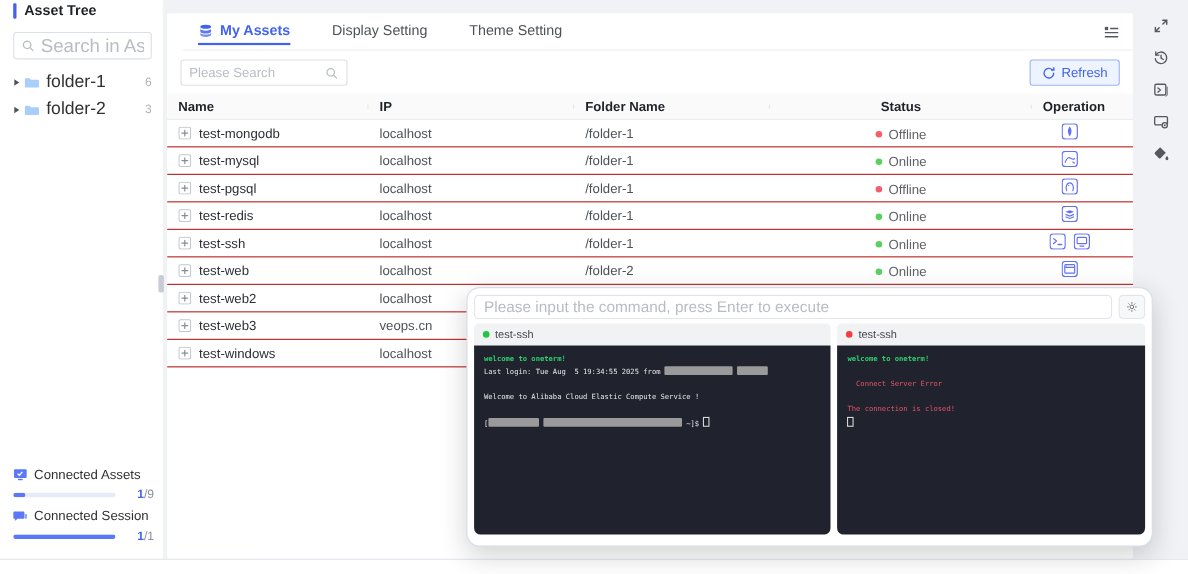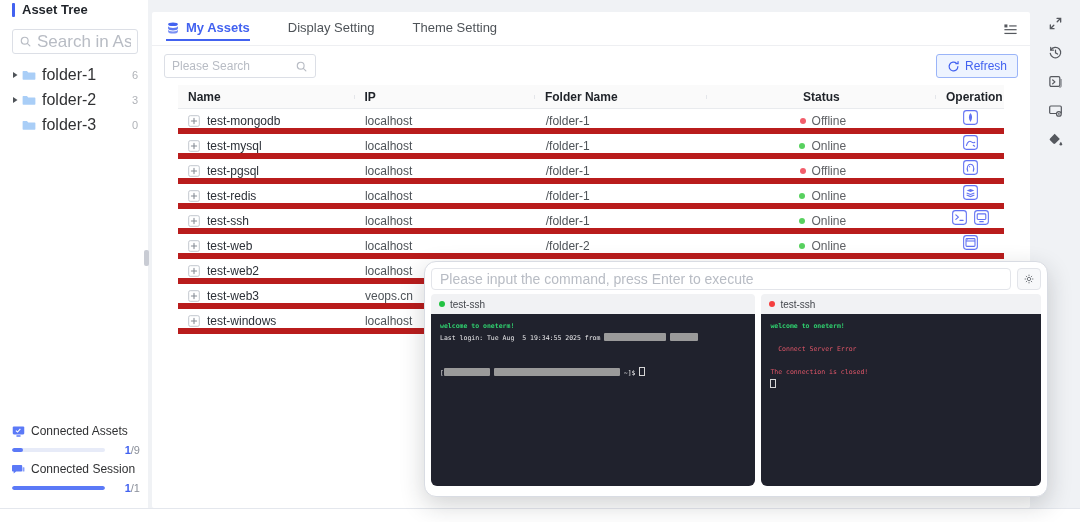--- a/index.html
+++ b/index.html
@@ -24,37 +24,37 @@
   .stat-label-row { display:flex; align-items:center; gap:6px; font-size:12px; color:#303133; margin-top:6px; }
   .stat-bar-row { display:flex; align-items:center; gap:20px; margin-top:6px; }
   .stat-track { flex:1; height:4px; border-radius:2px; background:#e7ebf8; overflow:hidden; }
   .stat-fill { height:100%; border-radius:2px; background:#5b79f7; }
   .stat-val { font-size:11px; color:#8a8f99; white-space:nowrap; }
   .stat-val b { color:#4262f0; font-weight:bold; }
   .drag-handle { position:absolute; left:144px; top:250px; width:5px; height:16px; background:#c9ccd4; border-radius:2px; cursor:col-resize; }
 
   
   .panel { position:absolute; left:152px; top:12px; width:878px; height:496px; background:#fff; border-radius:2px; }
-  .tabs { height:34px; display:flex; align-items:stretch; gap:38px; padding:4px 14px; border-bottom:1px solid #eeeff2; position:relative; }
+  .tabs { height:34px; display:flex; align-items:stretch; gap:38px; padding:4px 14px; border-bottom:1px solid #eeeff2; position:relative;margin-left:14px; }
   .tab { display:flex; align-items:center; gap:6px; font-size:13px; color:#4e5358; border-bottom:2px solid transparent; cursor:pointer; }
   .tab.active { color:#4262f0; font-weight:bold; border-bottom-color:#4262f0; }
   .tabs-right { position:absolute; right:12px; top:0; height:34px; display:flex; align-items:center; color:#55585e; cursor:pointer; }
   .controls { display:flex; align-items:center; justify-content:space-between; padding:8px 12px 7px 12px; }
   .ps-search { width:152px; height:24px; border:1px solid #dcdfe6; border-radius:3px; display:flex; align-items:center; padding:0 7px; gap:5px; color:#b8bcc4; }
   .ps-search input { border:none; outline:none; flex:1; font-size:12px; font-family:"Liberation Sans",sans-serif; min-width:0; }
   .ps-search input::placeholder { color:#b8bcc4; }
   .refresh-btn { height:24px; display:flex; align-items:center; gap:5px; padding:0 10px; background:#eef4ff; border:1px solid #9ab4f8; border-radius:3px; color:#4262f0; font-size:12px; font-family:"Liberation Sans",sans-serif; cursor:pointer; }
 
-  .tbl { margin:0 26px; font-size:12px; }
+  .tbl { margin:0 0; font-size:12px; }
   .tbl-header { display:flex; background:#fafafa; height:24px; align-items:center; border-bottom:1px solid #e9ebee; font-weight:bold; color:#1f2329; }
   .th { padding:0 10px; position:relative; }
   .th:not(:last-child)::after { content:""; position:absolute; right:0; top:5px; bottom:5px; width:1px; background:#e4e6ea; }
   .col-name { width:183px; } .col-ip { width:187px; } .col-folder { width:178px; }
   .col-status { width:238px; text-align:center; } .col-op { width:68px; text-align:center; }
-  .tbl-row { display:flex; align-items:flex-end; height:25px; border-bottom:6px solid #b91c1c; cursor:pointer; }
+  .tbl-row { display:flex; align-items:center; height:25px; border-bottom:1px solid #b91c1c; cursor:pointer; }
   .td { padding:0 10px; color:#4e5358; white-space:nowrap; overflow:hidden; }
   .td.col-name { display:flex; align-items:center; gap:7px; color:#2b2f36; }
   .status-wrap { display:inline-flex; align-items:center; gap:6px; color:#606266; }
   .status-dot { width:6px; height:6px; border-radius:50%; }
   .op-wrap { display:inline-flex; gap:7px; color:#6272f3; }
   .op-wrap .icon { cursor:pointer; }
 
   
   .rail { position:absolute; right:0; top:0; width:50px; height:522px; display:flex; flex-direction:column; align-items:center; padding-top:16px; gap:14px; color:#55585e; }
   .rail .icon { cursor:pointer; }
@@ -116,30 +116,20 @@
             <polygon points="2,1 6.5,4 2,7" fill="currentColor"></polygon>
           </svg>
         </span>
         <span class="icon">
           <svg viewBox="0 0 16 16" width="14" height="14">
             <path d="M1.5 3.5h4.2l1.4 1.6h7.4a.8.8 0 0 1 .8.8v6.6a.8.8 0 0 1-.8.8h-13a.8.8 0 0 1-.8-.8V4.3a.8.8 0 0 1 .8-.8z" fill="#a9cef7"></path>
           </svg>
         </span>
         <span class="tree-label">folder-2</span>
         <span class="tree-count">3</span>
-      </div>
-      <div class="tree-item">
-        <span class="tree-caret"></span>
-        <span class="icon">
-          <svg viewBox="0 0 16 16" width="14" height="14">
-            <path d="M1.5 3.5h4.2l1.4 1.6h7.4a.8.8 0 0 1 .8.8v6.6a.8.8 0 0 1-.8.8h-13a.8.8 0 0 1-.8-.8V4.3a.8.8 0 0 1 .8-.8z" fill="#a9cef7"></path>
-          </svg>
-        </span>
-        <span class="tree-label">folder-3</span>
-        <span class="tree-count">0</span>
       </div>
     </div>
   <div class="sb-stats" id="stats">
       <div class="stat-label-row">
         <span class="icon">
           <svg viewBox="0 0 14 14" width="13" height="13">
             <rect x=".8" y="1.6" width="12.4" height="8.6" rx="1.2" fill="#5b79f7"></rect>
             <path d="M4.2 6l1.8 1.6 3-3.4" stroke="#fff" stroke-width="1.2" fill="none"></path>
             <rect x="4.6" y="11" width="4.8" height="1.6" rx=".8" fill="#5b79f7"></rect>
           </svg>
@@ -491,20 +481,21 @@
   <div class="panes" id="panes">
       <div class="pane">
         <div class="pane-tab">
           <span class="pane-dot" style="background: rgb(35, 195, 67);"></span>
           <span>test-ssh</span>
         </div>
         <div class="pane-body">
           <div class="tline"><span style="color: rgb(47, 207, 110); font-weight: bold;">welcome to oneterm!</span></div>
           <div class="tline"><span style="color: rgb(232, 232, 234);">Last login: Tue Aug  5 19:34:55 2025 from </span><span class="redact" style="width: 62px;"></span><span style="color: rgb(232, 232, 234);"> </span><span class="redact" style="width: 28px;"></span></div>
           <div class="tline">&nbsp;</div>
+          <div class="tline"><span style="color: rgb(232, 232, 234);">Welcome to Alibaba Cloud Elastic Compute Service !</span></div>
           <div class="tline">&nbsp;</div>
           <div class="tline"><span style="color: rgb(232, 232, 234);">[</span><span class="redact" style="width: 46px;"></span><span style="color: rgb(232, 232, 234);"> </span><span class="redact" style="width: 126px;"></span><span style="color: rgb(232, 232, 234);"> ~]$ </span><span class="cursor"></span></div>
         </div>
       </div>
       <div class="pane">
         <div class="pane-tab">
           <span class="pane-dot" style="background: rgb(245, 63, 63);"></span>
           <span>test-ssh</span>
         </div>
         <div class="pane-body">

